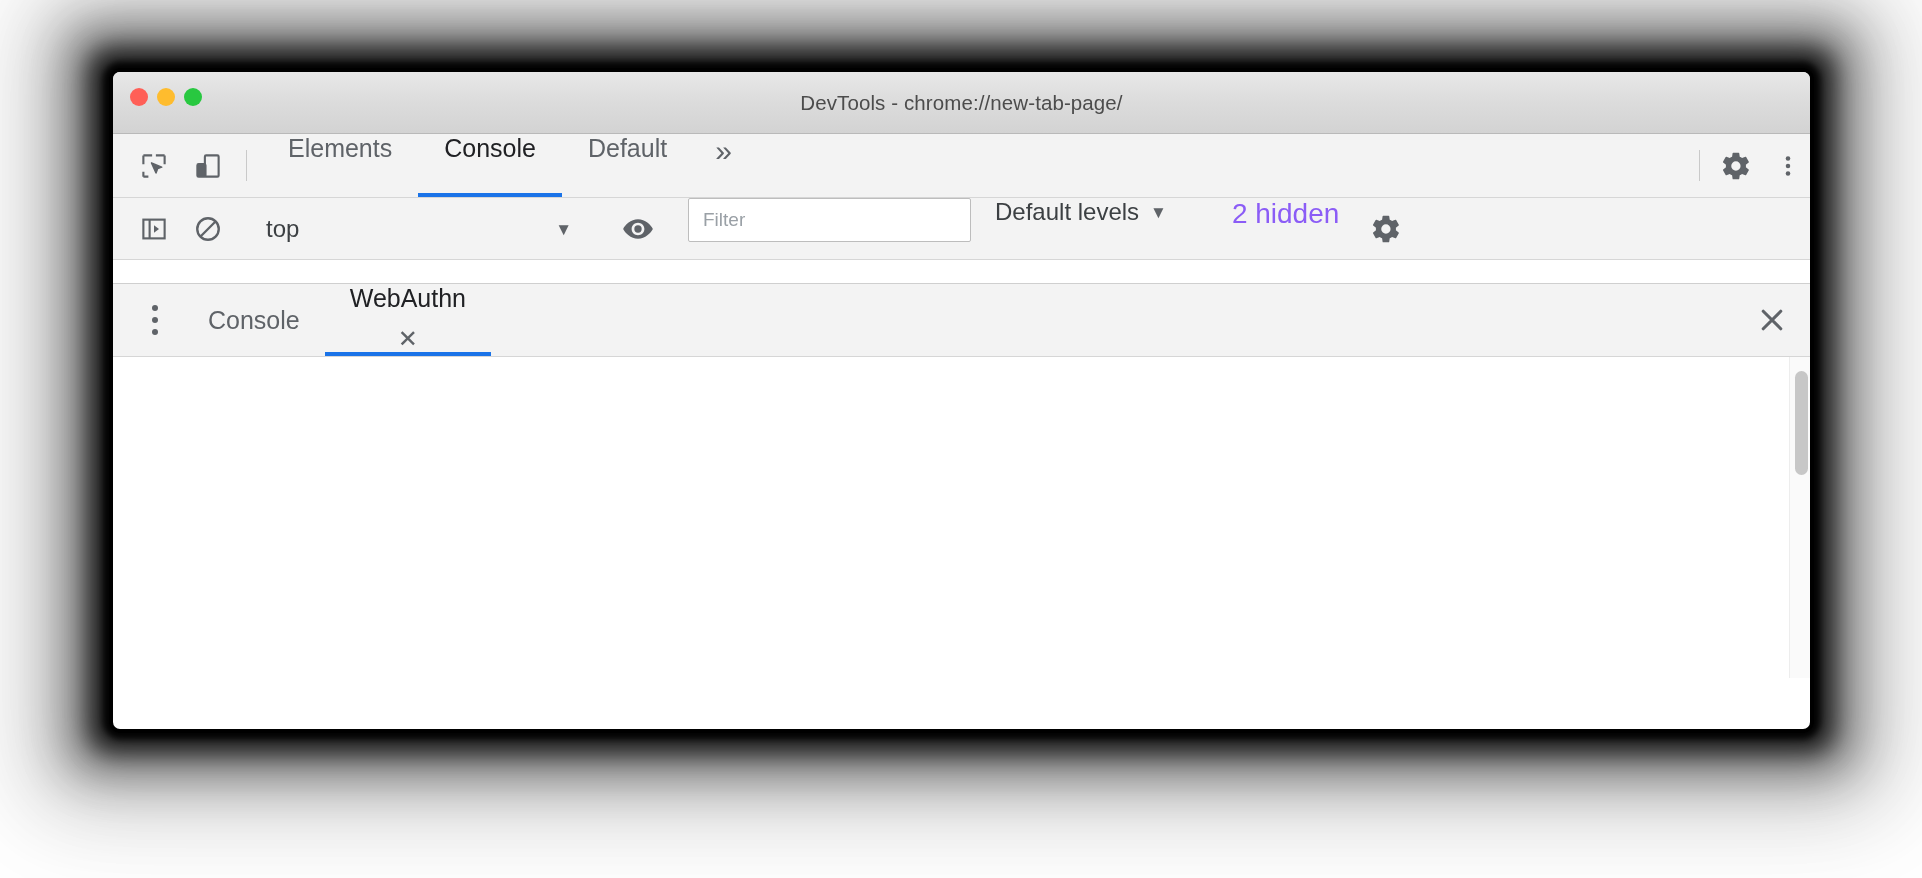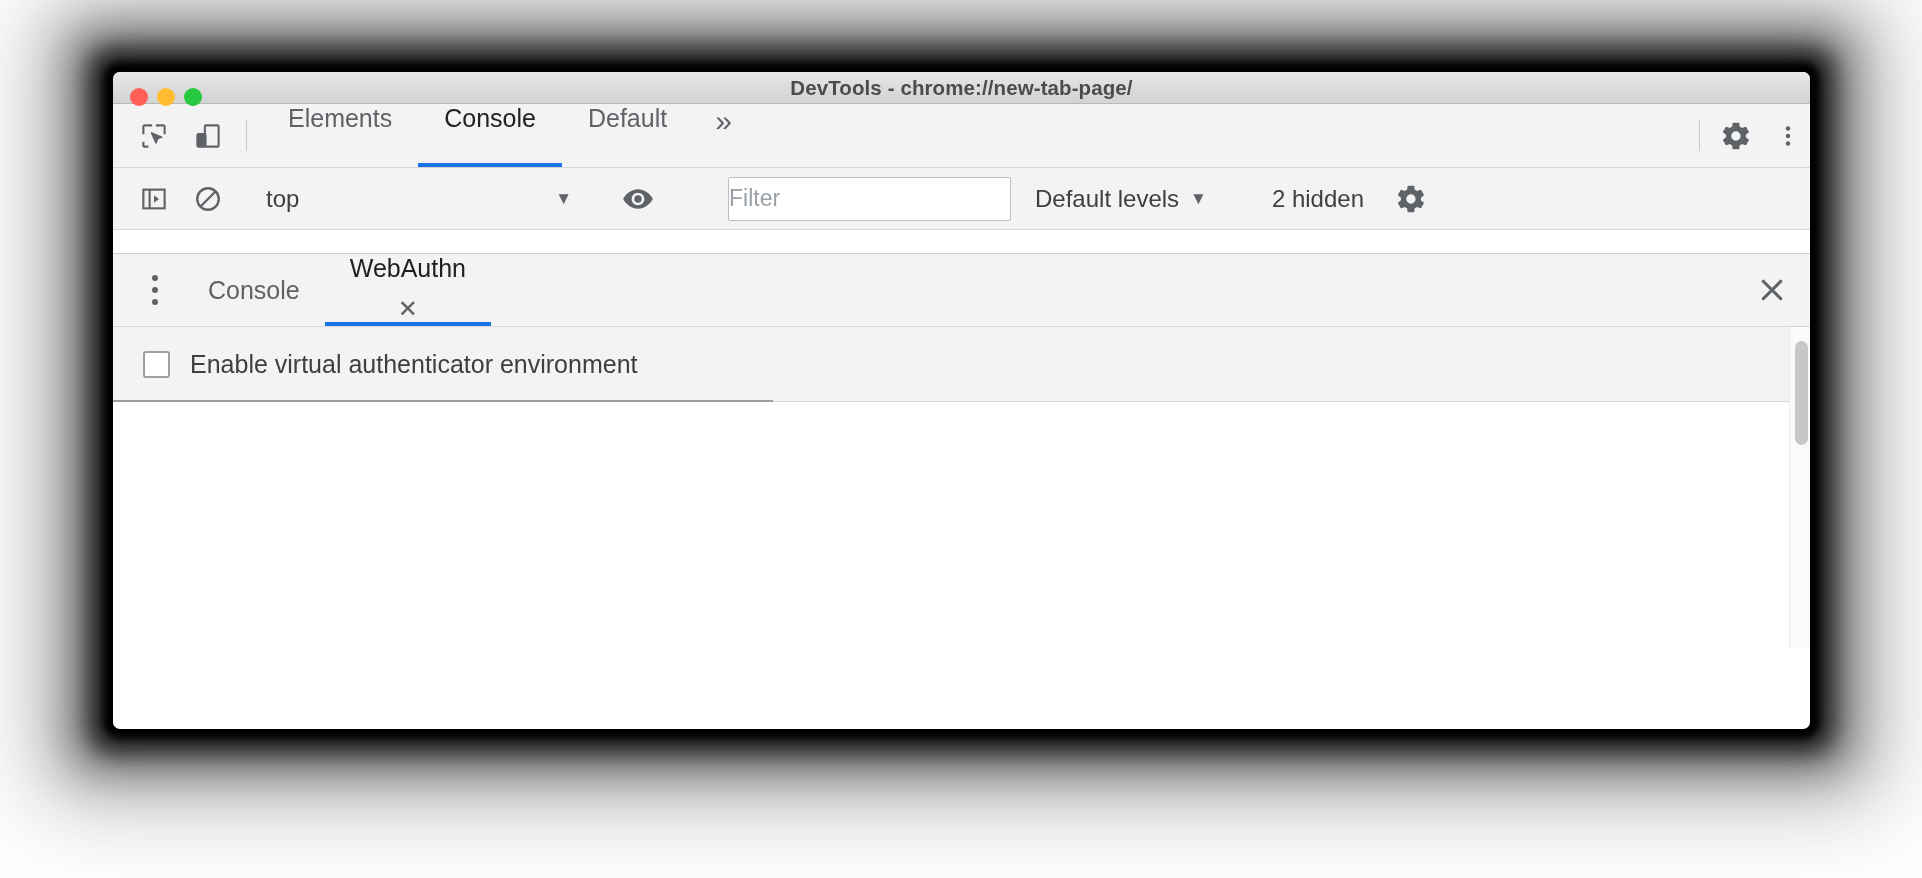--- a/index.html
+++ b/index.html
@@ -44,26 +44,25 @@
     width: 1697px;
     height: 657px;
     border-radius: 7px;
     overflow: hidden;
     background: #ffffff;
   }
 
   
   .titlebar {
     position: relative;
-    height: 32px;
+    height: 62px;
     background: linear-gradient(180deg,#e8e8e8 0%,#dcdcdc 48%,#d3d3d3 100%);
     border-bottom: 1px solid #b9b9b9;
     display: flex;
     align-items: center;
-    font-weight: bold;
   }
   .traffic {
     position: absolute;
     left: 17px;
     top: 0;
     height: 50px;
     display: flex;
     align-items: center;
     gap: 9px;
   }
@@ -140,21 +139,21 @@
     color: #5f6368;
   }
   .icon-btn.narrow { width: 44px; }
 
   
   .filterbar {
     height: 62px;
     background: #f3f3f3;
     border-bottom: 1px solid #d6d6d6;
     display: flex;
-    align-items: center;
+    align-items: flex-start;
     padding-left: 14px;
   }
   .fb-icon {
     width: 54px;
     height: 62px;
     display: flex;
     align-items: center;
     justify-content: center;
     color: #5f6368;
   }
@@ -172,40 +171,39 @@
     font-size: 17px;
     color: #5f6368;
     line-height: 1;
   }
   .filter-input {
     width: 283px;
     height: 44px;
     border: 1px solid #bdbdbd;
     border-radius: 2px;
     background: #ffffff;
-    font-size: 23px;
+    font-size: 19px;
     font-family: "Liberation Sans", sans-serif;
     color: #3c4043;
-    padding: 0 0;
+    padding: 0 14px;
     outline: none;
-    margin-left: 40px;
   }
   .filter-input::placeholder { color: #9aa0a6; }
   .levels {
     display: flex;
     align-items: center;
     gap: 11px;
     font-size: 24px;
     color: #3c4043;
     padding: 0 22px 0 24px;
     white-space: nowrap;
   }
   .hidden-count {
-    font-size: 24px;
-    color: #404040;
+    font-size: 28px;
+    color: #8b5cf6;
     padding: 0 20px;
     white-space: nowrap;
   }
 
   
   .console-strip {
     height: 24px;
     background: #ffffff;
     border-bottom: 1px solid #cfcfcf;
   }
@@ -476,24 +474,20 @@
 
         <div class="drawer-close">
           <svg width="30" height="30" viewBox="0 0 24 24" fill="none" stroke="#5f6368" stroke-width="2.5" stroke-linecap="round">
             <path d="M5 5l14 14M19 5L5 19"></path>
           </svg>
         </div>
       </div>
 
       <div class="pane">
         <div class="pane-main">
-          <div class="checkrow">
-            <span class="cbox"></span>
-            <span class="clabel">Enable virtual authenticator environment</span>
-          </div>
           <div class="pane-body"></div>
         </div>
 
         <div class="scrolltrack">
           <div class="scrollthumb"></div>
         </div>
       </div>
     </div>
 
   </div>

